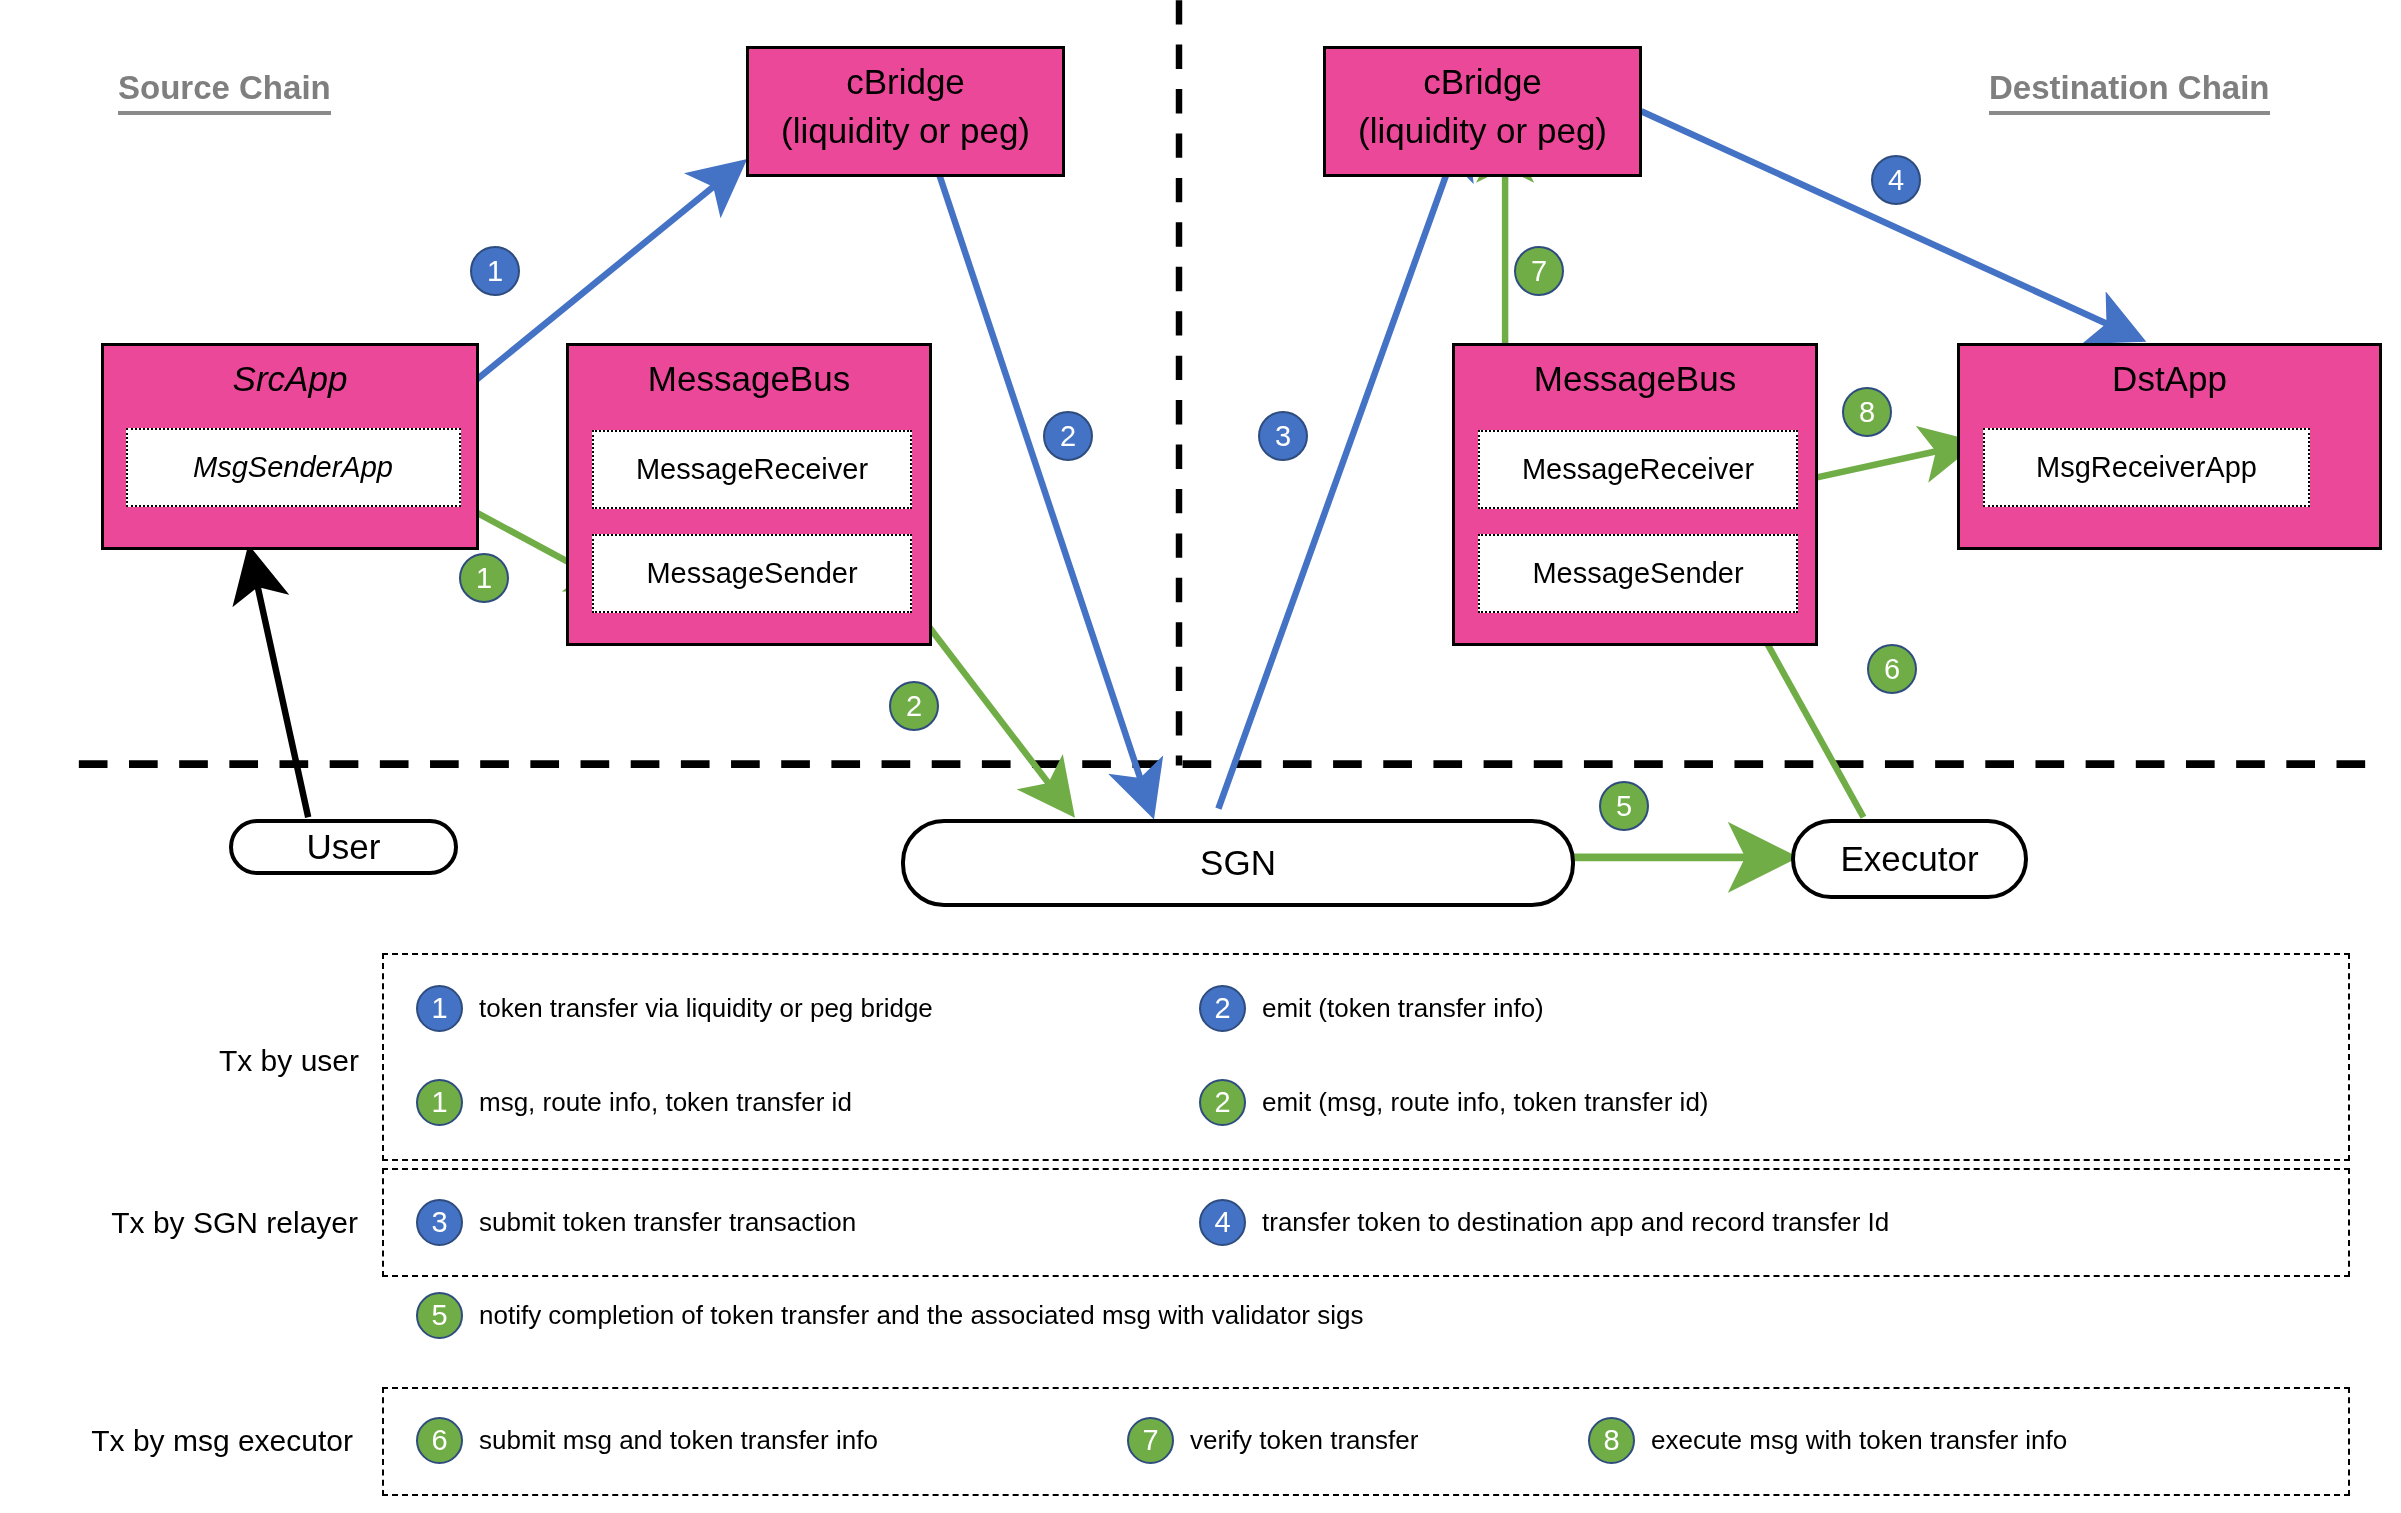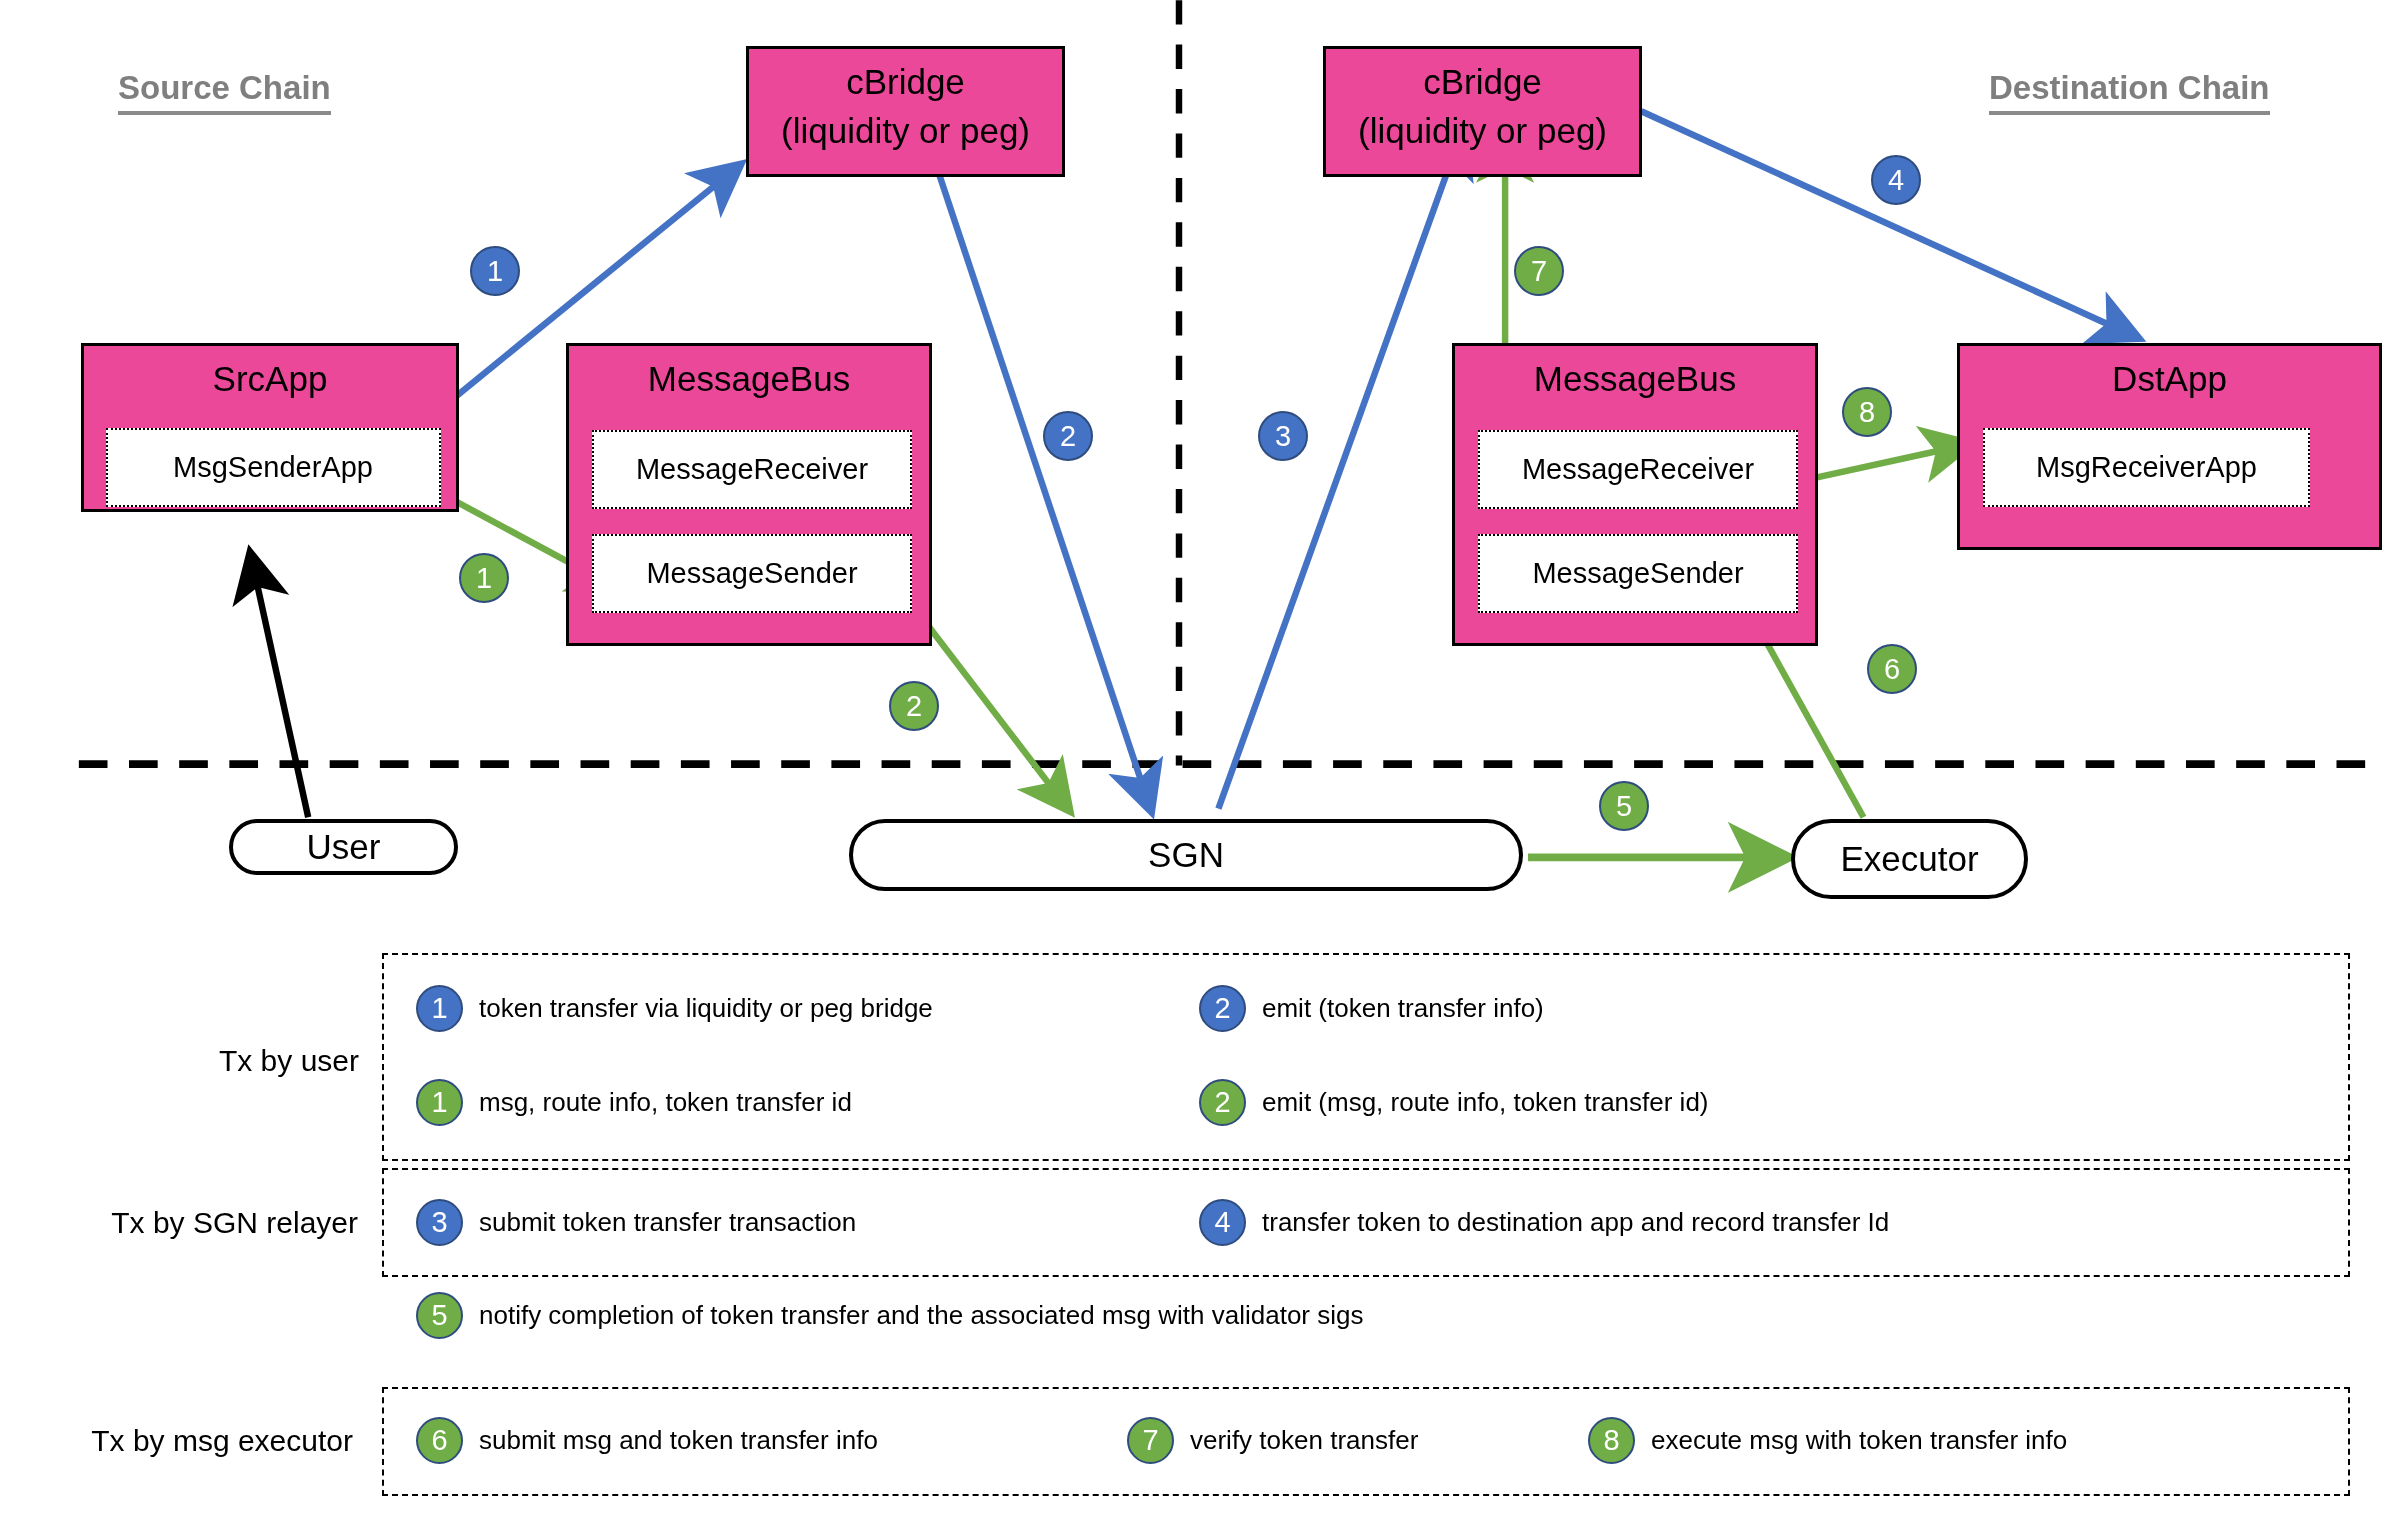--- a/index.html
+++ b/index.html
@@ -83,21 +83,21 @@
   <div class="node" style="left:746px;top:46px;width:319px;height:131px;">
     <div class="title">cBridge</div>
     <div class="title" style="top:62px;">(liquidity or peg)</div>
   </div>
 
   <div class="node" style="left:1323px;top:46px;width:319px;height:131px;">
     <div class="title">cBridge</div>
     <div class="title" style="top:62px;">(liquidity or peg)</div>
   </div>
 
-  <div class="node" style="left:81px;top:343px;width:378px;height:169px;">
+  <div class="node" style="left:101px;top:343px;width:378px;height:207px;font-style:italic;">
     <div class="title">SrcApp</div>
     <div class="inner" style="left:21.5px;top:82px;width:335px;height:79px;">MsgSenderApp</div>
   </div>
 
   <div class="node" style="left:566px;top:343px;width:366px;height:303px;">
     <div class="title">MessageBus</div>
     <div class="inner" style="left:23px;top:84px;width:320px;height:79px;">MessageReceiver</div>
     <div class="inner" style="left:23px;top:188px;width:320px;height:79px;">MessageSender</div>
   </div>
 
@@ -106,21 +106,21 @@
     <div class="inner" style="left:23px;top:84px;width:320px;height:79px;">MessageReceiver</div>
     <div class="inner" style="left:23px;top:188px;width:320px;height:79px;">MessageSender</div>
   </div>
 
   <div class="node" style="left:1957px;top:343px;width:425px;height:207px;">
     <div class="title">DstApp</div>
     <div class="inner" style="left:23px;top:82px;width:327px;height:79px;">MsgReceiverApp</div>
   </div>
 
   <div class="pill" style="left:229px;top:819px;width:229px;height:56px;">User</div>
-  <div class="pill" style="left:849px;top:819px;width:674px;height:72px;">SGN</div>
+  <div class="pill" style="left:901px;top:819px;width:674px;height:88px;">SGN</div>
   <div class="pill" style="left:1791px;top:819px;width:237px;height:80px;">Executor</div>
 
   <div class="badge blue" style="left:470px;top:246px;width:50px;height:50px;">1</div>
   <div class="badge blue" style="left:1043px;top:411px;width:50px;height:50px;">2</div>
   <div class="badge blue" style="left:1258px;top:411px;width:50px;height:50px;">3</div>
   <div class="badge blue" style="left:1871px;top:155px;width:50px;height:50px;">4</div>
 
   <div class="badge green" style="left:459px;top:553px;width:50px;height:50px;">1</div>
   <div class="badge green" style="left:889px;top:681px;width:50px;height:50px;">2</div>
   <div class="badge green" style="left:1599px;top:781px;width:50px;height:50px;">5</div>

